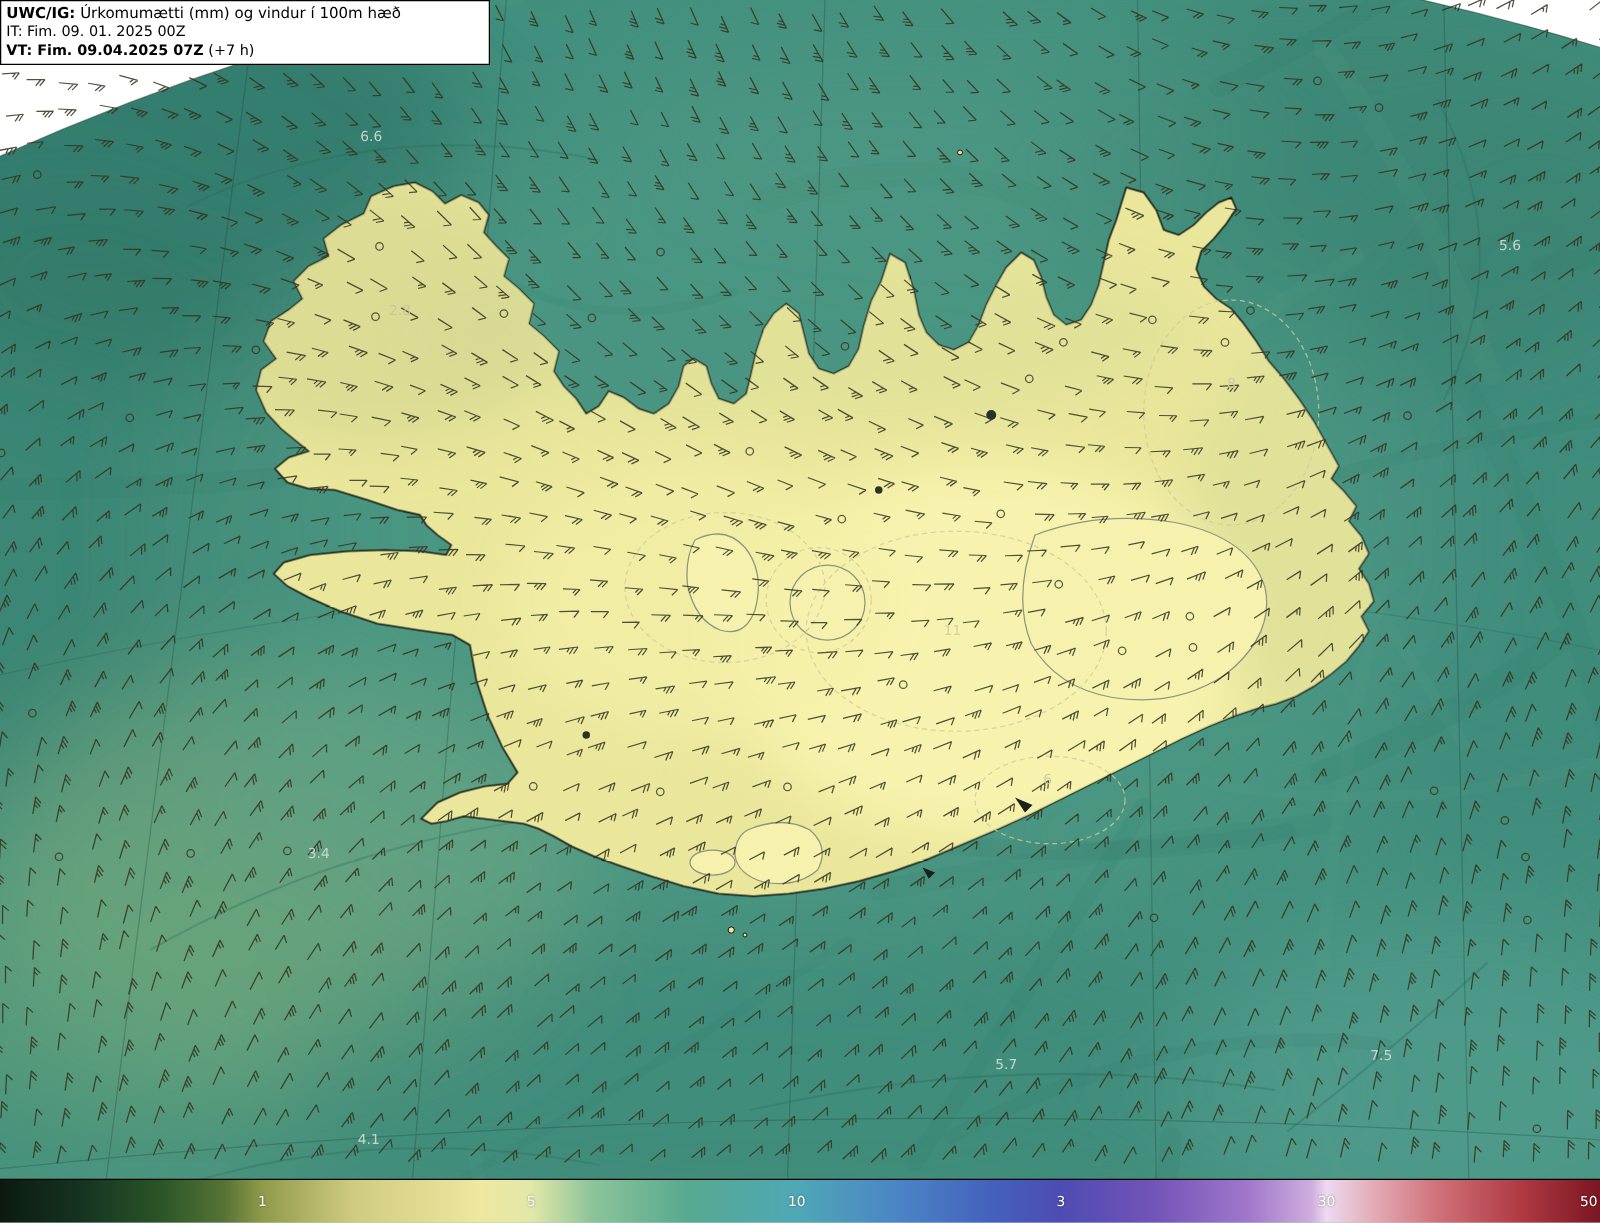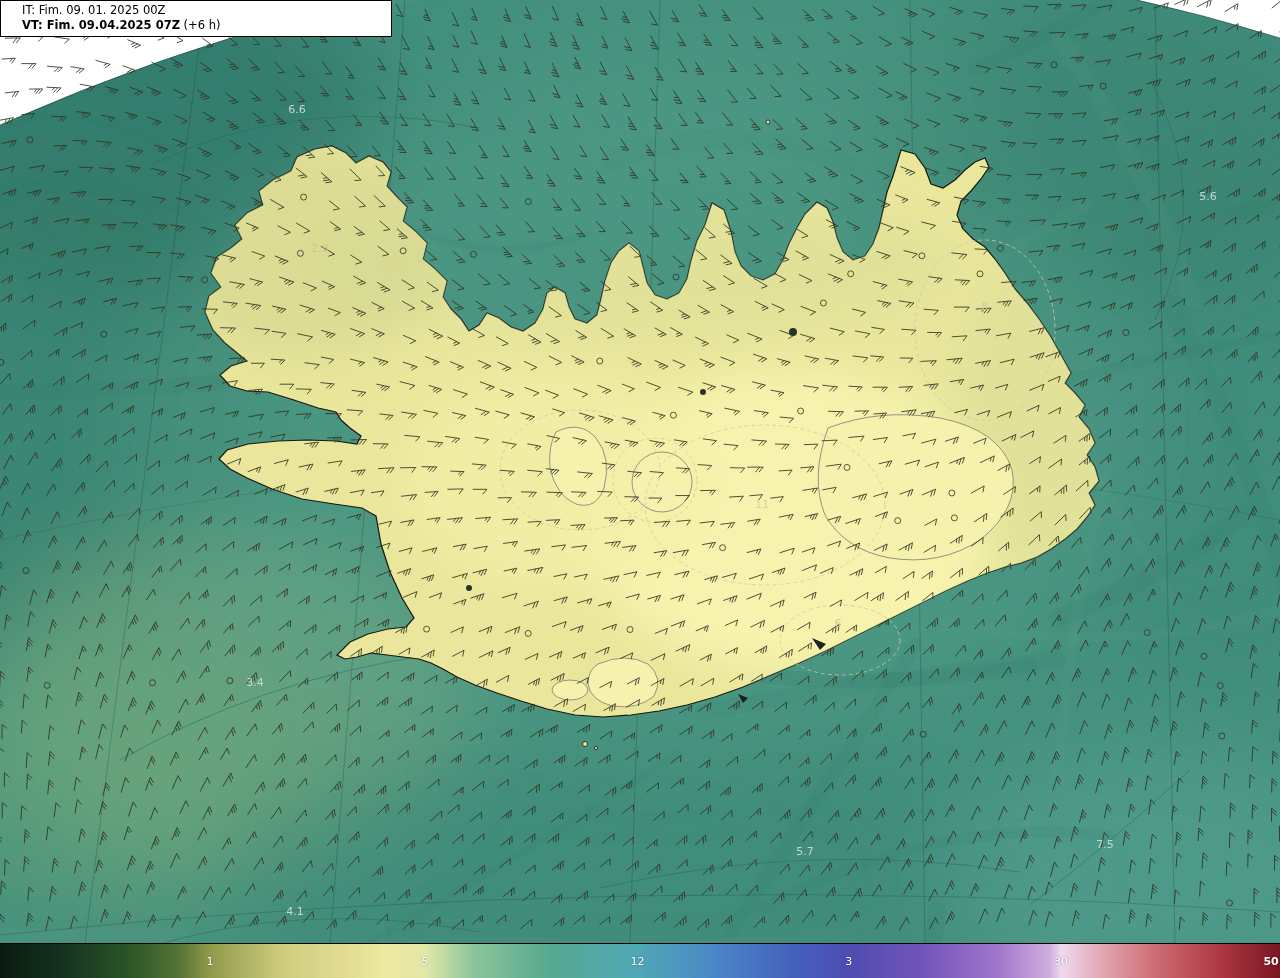--- a/index.html
+++ b/index.html
@@ -4,21 +4,21 @@
 <style>
   html,body{margin:0;padding:0;background:#fff;font-family:"DejaVu Sans",sans-serif;}
   .stage{position:relative;width:1280px;height:978px;overflow:hidden;background:#43907e;}
   .stage svg{position:absolute;top:0;left:0;display:block;}
   .title-box{
     position:absolute;top:0;left:0;width:392px;box-sizing:border-box;
     background:#fff;border:1px solid #000;padding:2px 6px 3px 4px;
     color:#000;z-index:5;
   }
   .title-box .l1{font-size:12px;line-height:15px;}
-  .title-box .l2,.title-box .l3{font-size:11.5px;line-height:15px;margin-left:17px;}
+  .title-box .l2,.title-box .l3{font-size:11.5px;line-height:15px;}
   .colorbar{
     position:absolute;left:0;top:943px;width:1280px;height:35px;
     border-top:1px solid #000;box-sizing:border-box;z-index:5;
   }
   #cbar-grad{position:absolute;inset:0;}
   .cbar-tick{
     position:absolute;top:50%;transform:translate(-50%,-50%);
     color:#ffffff;font-size:11px;text-shadow:0 0 2px rgba(0,0,0,.45);
   }
   .contour-label{font-size:11px;}
@@ -211,29 +211,30 @@
         <text x="762" y="508" fill="#d6d1a0" text-anchor="middle" class="contour-label">11</text>
         <text x="255" y="686" fill="#c6d6ce" text-anchor="middle" class="contour-label">3.4</text>
         <text x="838" y="627" fill="#d0cb9e" text-anchor="middle" class="contour-label">6</text>
         <text x="805" y="855" fill="#c6d6ce" text-anchor="middle" class="contour-label">5.7</text>
         <text x="1105" y="848" fill="#c6d6ce" text-anchor="middle" class="contour-label">7.5</text>
         <text x="295" y="915" fill="#c6d6ce" text-anchor="middle" class="contour-label">4.1</text>
       </g>
 </svg>
 
 <div class="title-box">
+  <div class="l1"><b>UWC/IG:</b><span> Úrkomumætti (mm) og vindur í 100m hæð</span></div>
   <div class="l2">IT: Fim. 09. 01. 2025 00Z</div>
-  <div class="l3"><b>VT: Fim. 09.04.2025 07Z</b><span> (+6 h)</span></div>
+  <div class="l3"><b>VT: Fim. 09.04.2025 07Z</b><span> (+7 h)</span></div>
 </div>
 
 <div class="colorbar">
   <div id="cbar-grad" style="background: linear-gradient(to right, rgb(11, 26, 16) 0%, rgb(21, 51, 33) 5%, rgb(42, 85, 38) 10%, rgb(86, 115, 54) 14%, rgb(143, 154, 74) 16.4%, rgb(207, 203, 126) 22%, rgb(238, 232, 160) 30%, rgb(226, 232, 168) 33.2%, rgb(140, 196, 154) 37%, rgb(87, 169, 143) 43%, rgb(79, 168, 182) 49.8%, rgb(75, 133, 198) 56%, rgb(68, 97, 189) 62%, rgb(78, 76, 178) 66.3%, rgb(114, 83, 184) 72%, rgb(160, 119, 203) 78%, rgb(207, 174, 222) 82%, rgb(238, 218, 240) 82.9%, rgb(226, 169, 180) 86%, rgb(207, 111, 119) 90%, rgb(176, 58, 68) 95%, rgb(122, 22, 34) 100%);"></div>
   <div id="cbar-ticks">
         <span class="cbar-tick" style="left: 16.4%;">1</span>
         <span class="cbar-tick" style="left: 33.2%;">5</span>
-        <span class="cbar-tick" style="left: 49.8%;">12</span>
+        <span class="cbar-tick" style="left: 49.8%;">10</span>
         <span class="cbar-tick" style="left: 66.3%;">3</span>
         <span class="cbar-tick" style="left: 82.9%;">30</span>
-        <span class="cbar-tick" style="left: 99.3%; font-weight: bold;">50</span>
+        <span class="cbar-tick" style="left: 99.3%;">50</span>
       </div>
 </div>
 
 </div>
 
 </body></html>

